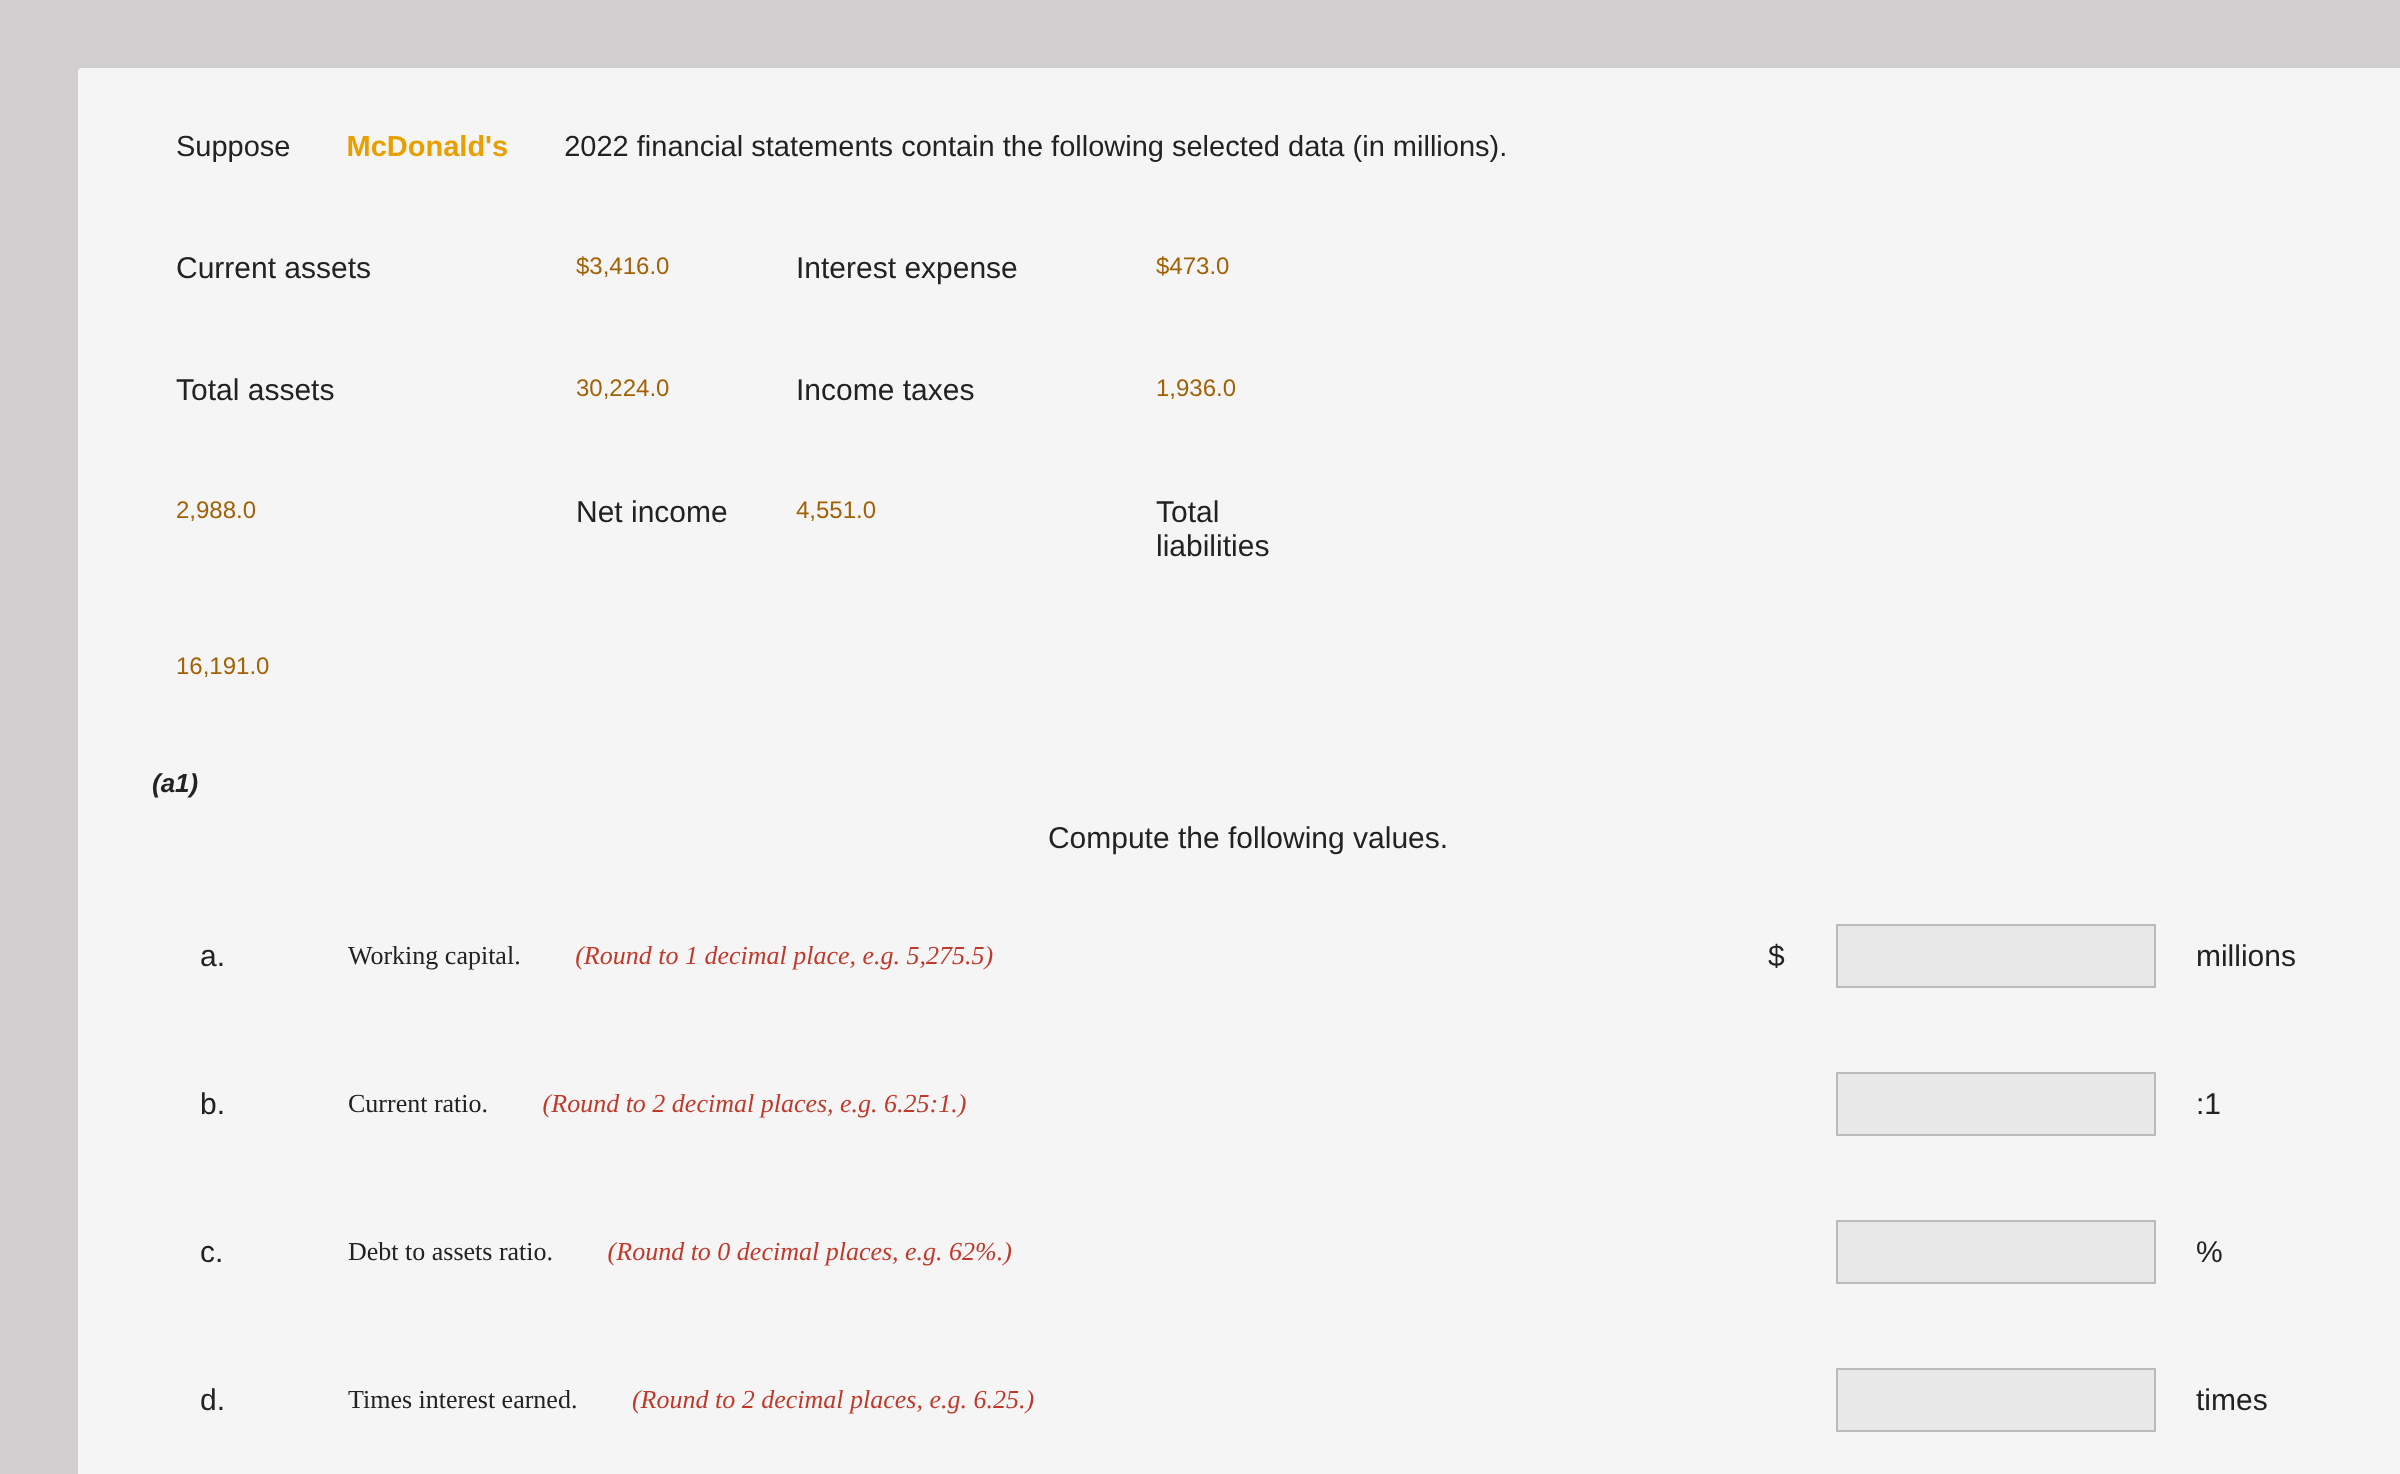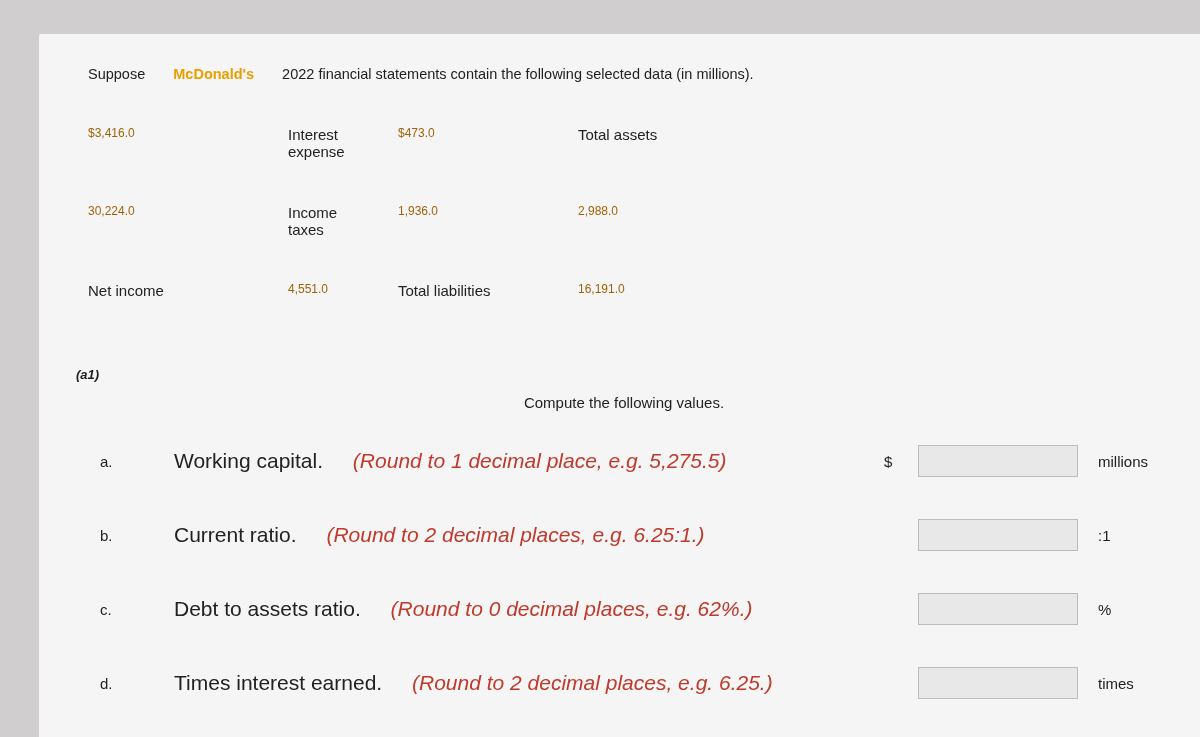--- a/index.html
+++ b/index.html
@@ -81,22 +81,23 @@
 
     .q-letter {
       width: 38px;
       font-size: 15px;
       font-weight: normal;
       flex-shrink: 0;
     }
 
     .q-text {
       flex: 1;
-      font-size: 21px;
-      color: #222;
+      font-size: 13px;
+      color: #222;
+      font-family: Liberation Serif, serif;
     }
 
     .q-text .italic-red {
       color: #c0392b;
       font-style: italic;
     }
 
     .q-dollar {
       font-size: 15px;
       margin-right: 6px;
@@ -123,20 +124,21 @@
 <body>
 
 <div class="page-container">
 
   <div class="header-text">
     <span>Suppose </span><span class="brand">McDonald's</span><span> 2022 financial statements contain the following selected data (in millions).</span>
   </div>
 
   <div class="data-table">
 
+    <div class="data-label">Current assets</div>
     <div class="data-value">$3,416.0</div>
     <div class="data-label">Interest expense</div>
     <div class="data-value">$473.0</div>
 
     <div class="data-label">Total assets</div>
     <div class="data-value">30,224.0</div>
     <div class="data-label">Income taxes</div>
     <div class="data-value">1,936.0</div>
 
     <div class="data-value">2,988.0</div>

